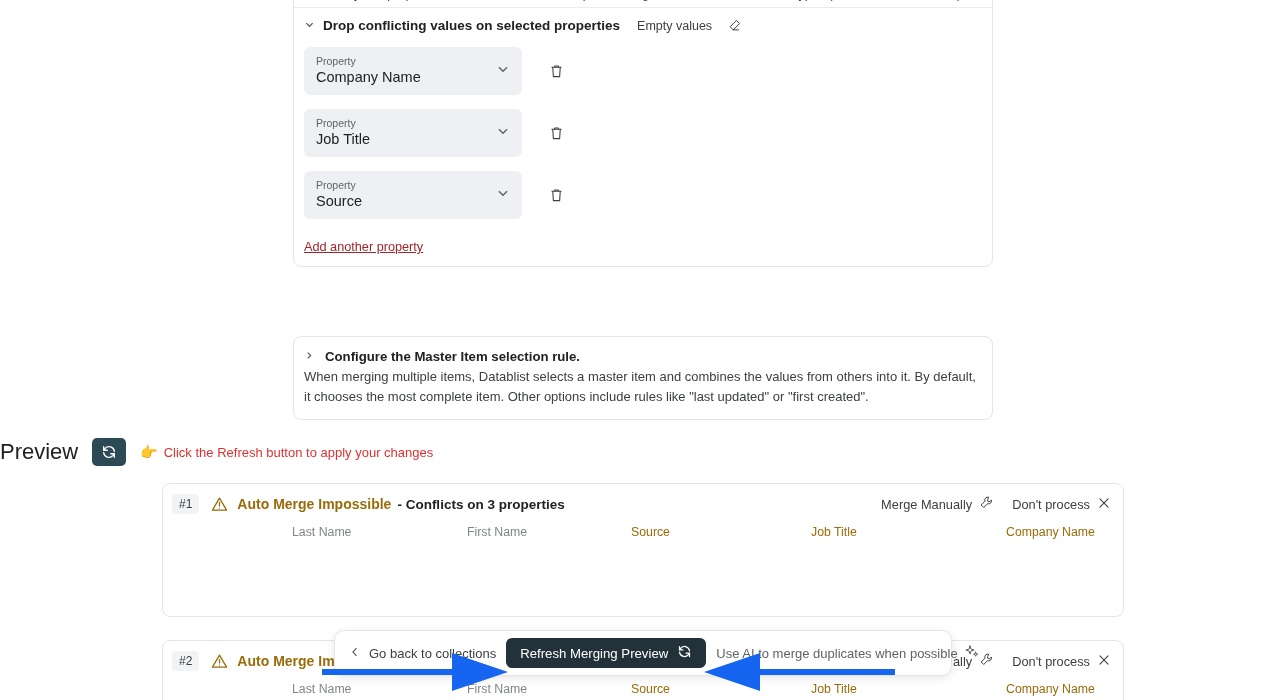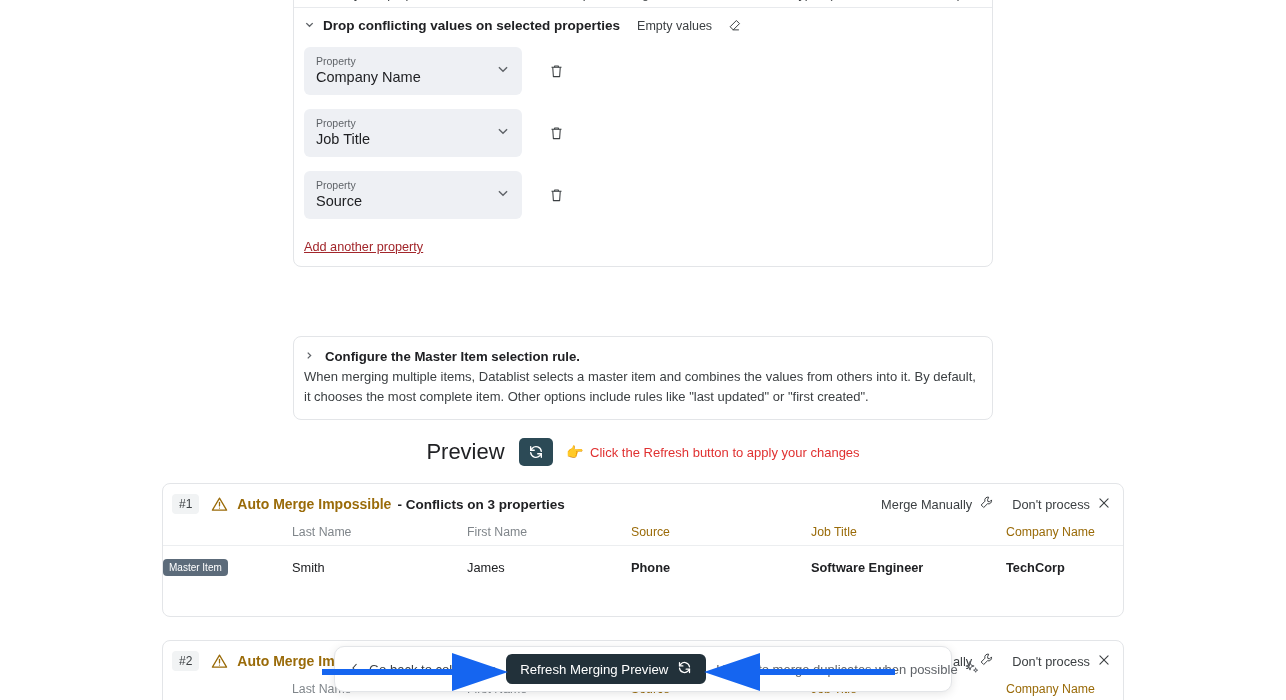--- a/index.html
+++ b/index.html
@@ -71,21 +71,21 @@
     background: #ffffff; border: 1px solid #e3e5e8; border-radius: 8px;
     padding: 8px 10px 12px 10px;
   }
   .rule-head { display: flex; align-items: center; gap: 11px; padding-top: 4px;}
   .rule-title { font-size: 13.2px; font-weight: bold; color: #202124; }
   .rule-desc { font-size: 13px; color: #3c4043; line-height: 1.55; padding-top: 3px; }
 
   
   .preview-head {
     position: absolute; left: 0; top: 438px; width: 1286px;
-    display: flex; align-items: center; justify-content: center; gap: 14px;
+    display: flex; align-items: center; justify-content: flex-start; gap: 14px;
   }
   .preview-title { font-size: 22px; color: #202124; }
   .refresh-btn {
     width: 34px; height: 28px; background: #2c4a56; border-radius: 5px;
     display: flex; align-items: center; justify-content: center;
     cursor: pointer;
   }
   .hint {
     display: flex; align-items: center; gap: 6px;
     font-size: 13px; color: #e03131; font-weight: 500;
@@ -145,21 +145,21 @@
   .badge-delete {
     display: inline-block; background: #fadcdc; color: #b4383c;
     font-size: 10px; padding: 3px 6px; border-radius: 4px;
   }
   .conflict {
     background: #f8d7d7; color: #d93b3b; padding: 1px 3px; border-radius: 2px;
   }
 
   
   .float-toolbar {
-    position: absolute; left: 334px; top: 646px; width: 618px; height: 46px;
+    position: absolute; left: 334px; top: 630px; width: 618px; height: 46px;
     background: #ffffff; border: 1px solid #e3e5e8; border-radius: 10px;
     box-shadow: 0 2px 10px rgba(0,0,0,.10);
     display: flex; align-items: center; padding: 4px 14px; gap: 10px;
   }
   .tb-back {
     display: flex; align-items: center; gap: 8px;
     font-size: 13px; color: #3c4043; cursor: pointer; white-space: nowrap;
   }
   .tb-refresh {
     background: #22313a; color: #ffffff; border-radius: 6px;
@@ -339,30 +339,20 @@
         <tr>
           <th></th>
           <th>Last Name</th>
           <th>First Name</th>
           <th class="amber">Source</th>
           <th class="amber">Job Title</th>
           <th class="amber">Company Name</th>
         </tr>
       </thead>
       <tbody>
-        <tr class="master-row">
-          <td>
-            <span class="badge-master">Master Item</span>
-          </td>
-          <td>Smith</td>
-          <td>James</td>
-          <td class="bold">Phone</td>
-          <td class="bold">Software Engineer</td>
-          <td class="bold">TechCorp</td>
-        </tr>
       </tbody>
     </table>
   </div>
 
   <div class="preview-card" id="card2">
     <div class="card-head">
       <span class="idx-badge">#2</span>
       <span class="warn-icon">
         <svg width="17" height="17" viewBox="0 0 24 24" fill="none" stroke="#9a6b09" stroke-width="1.8" stroke-linejoin="round">
           <path d="M12 3 L22 20 H2 Z"></path>

